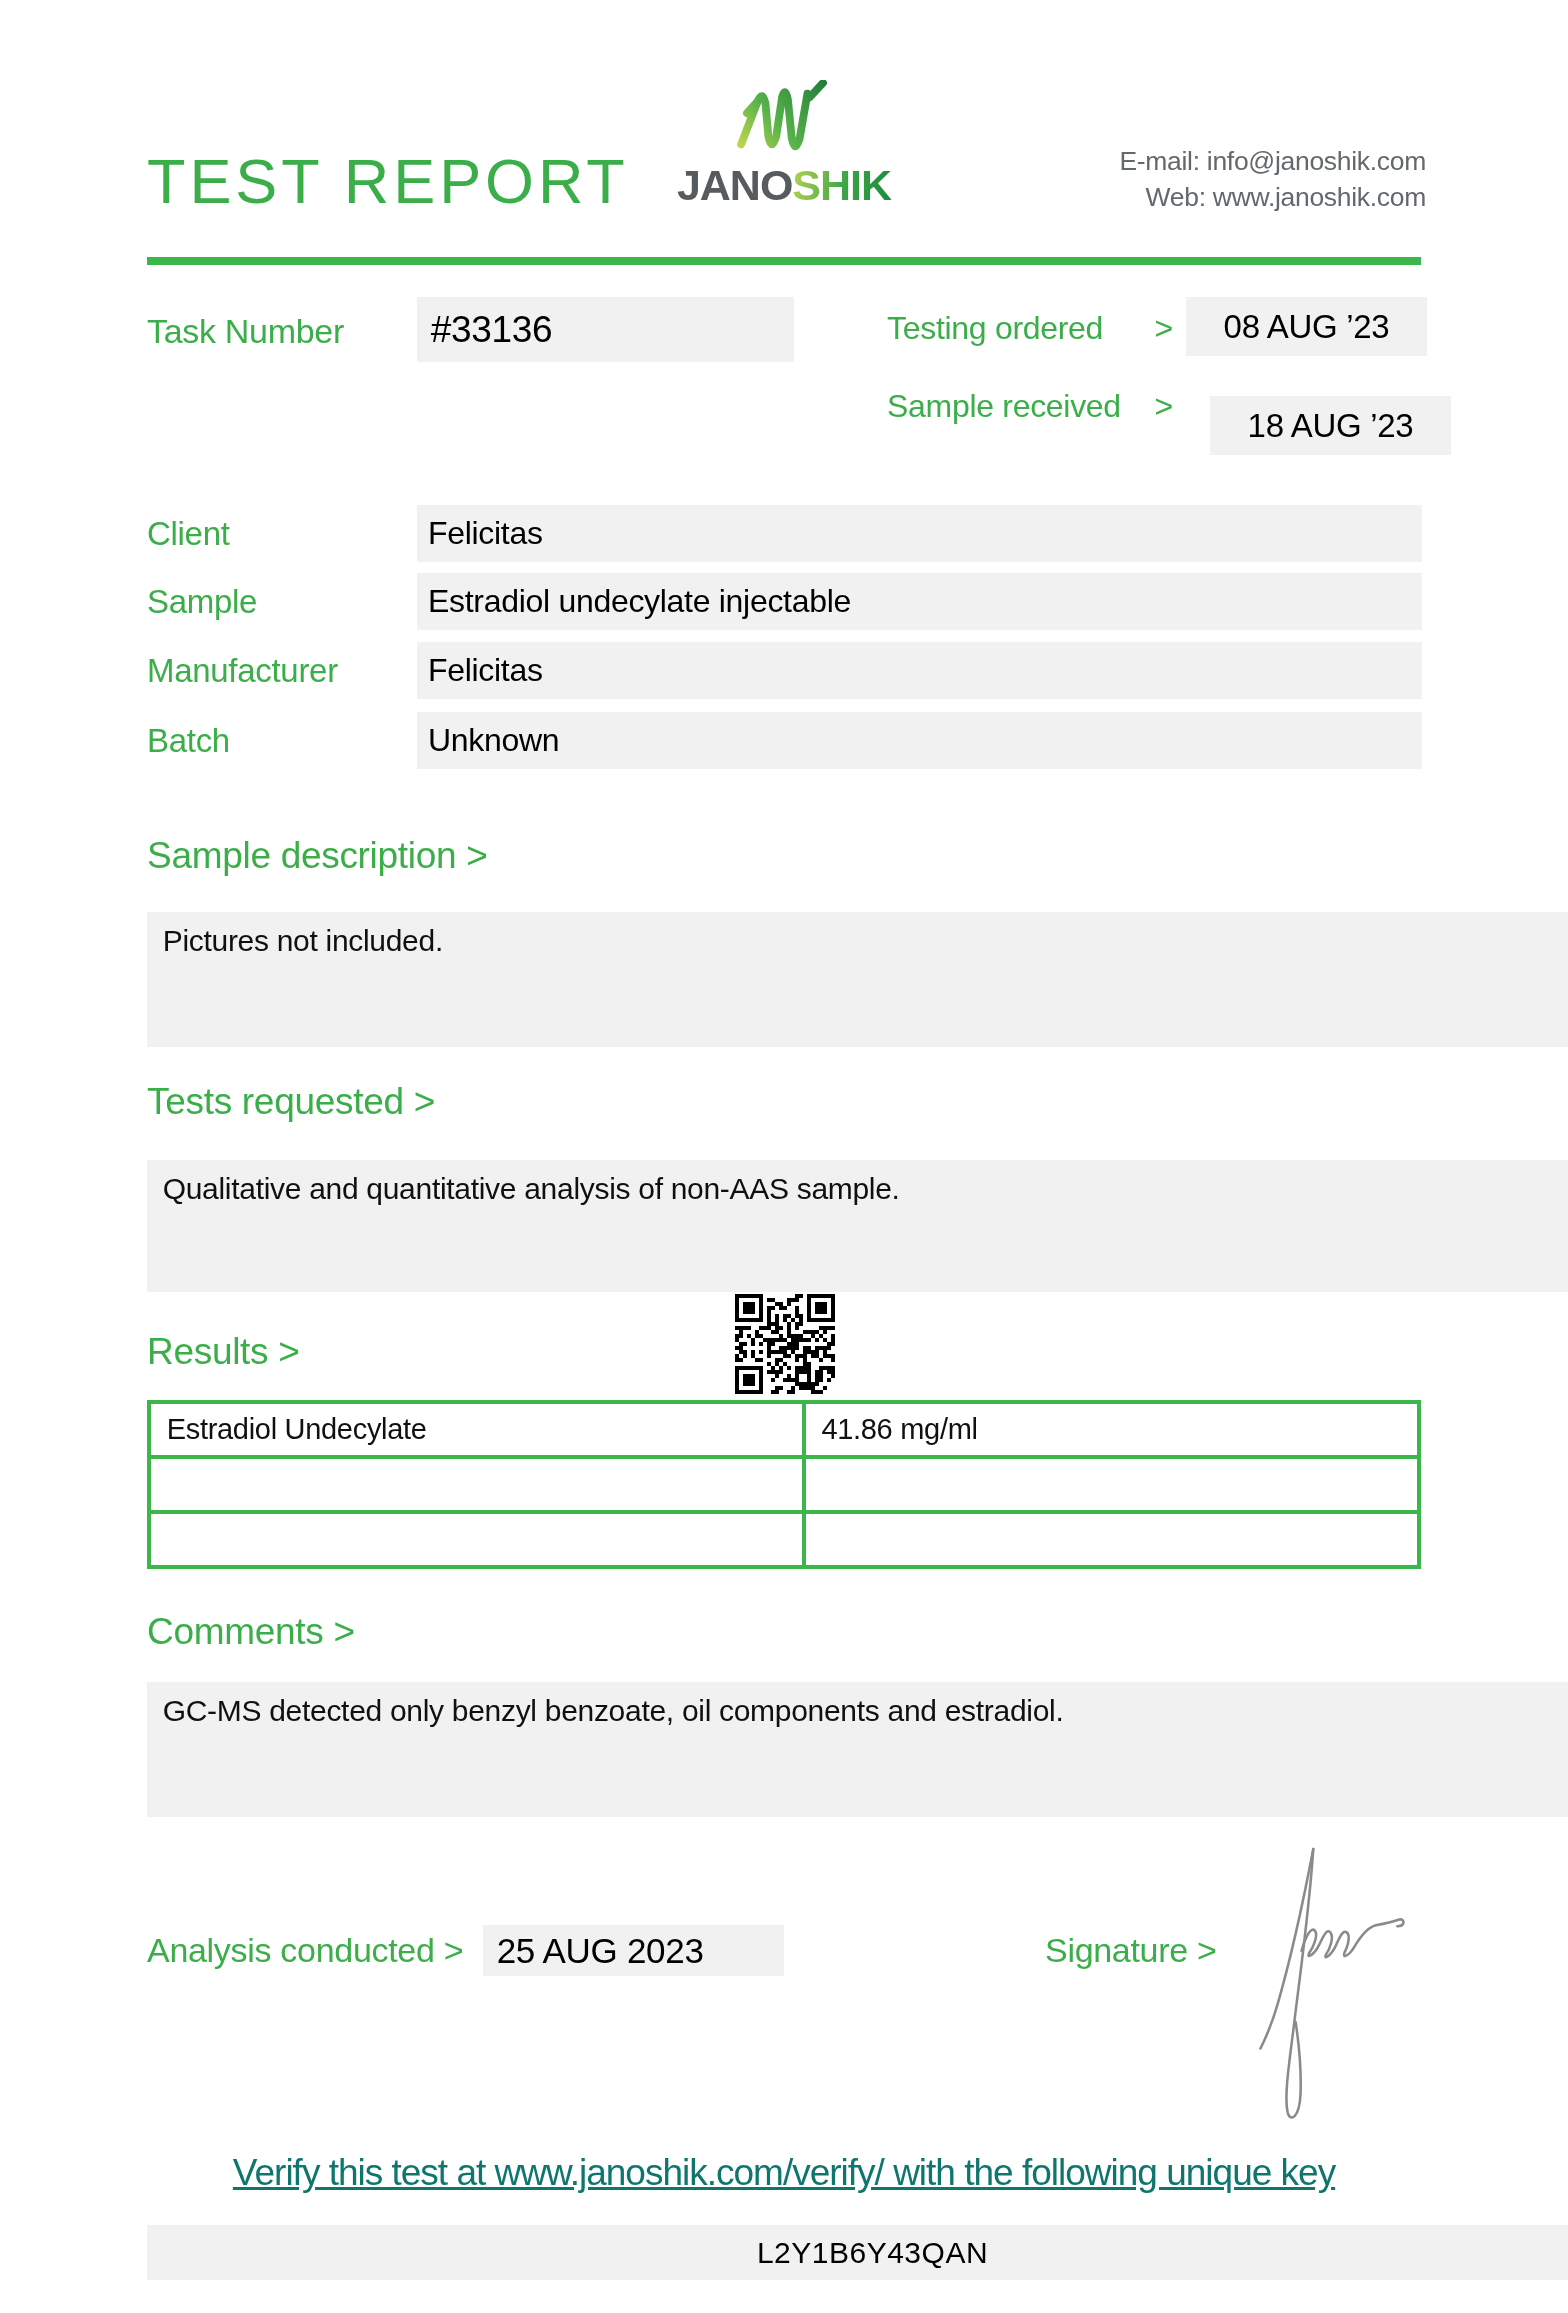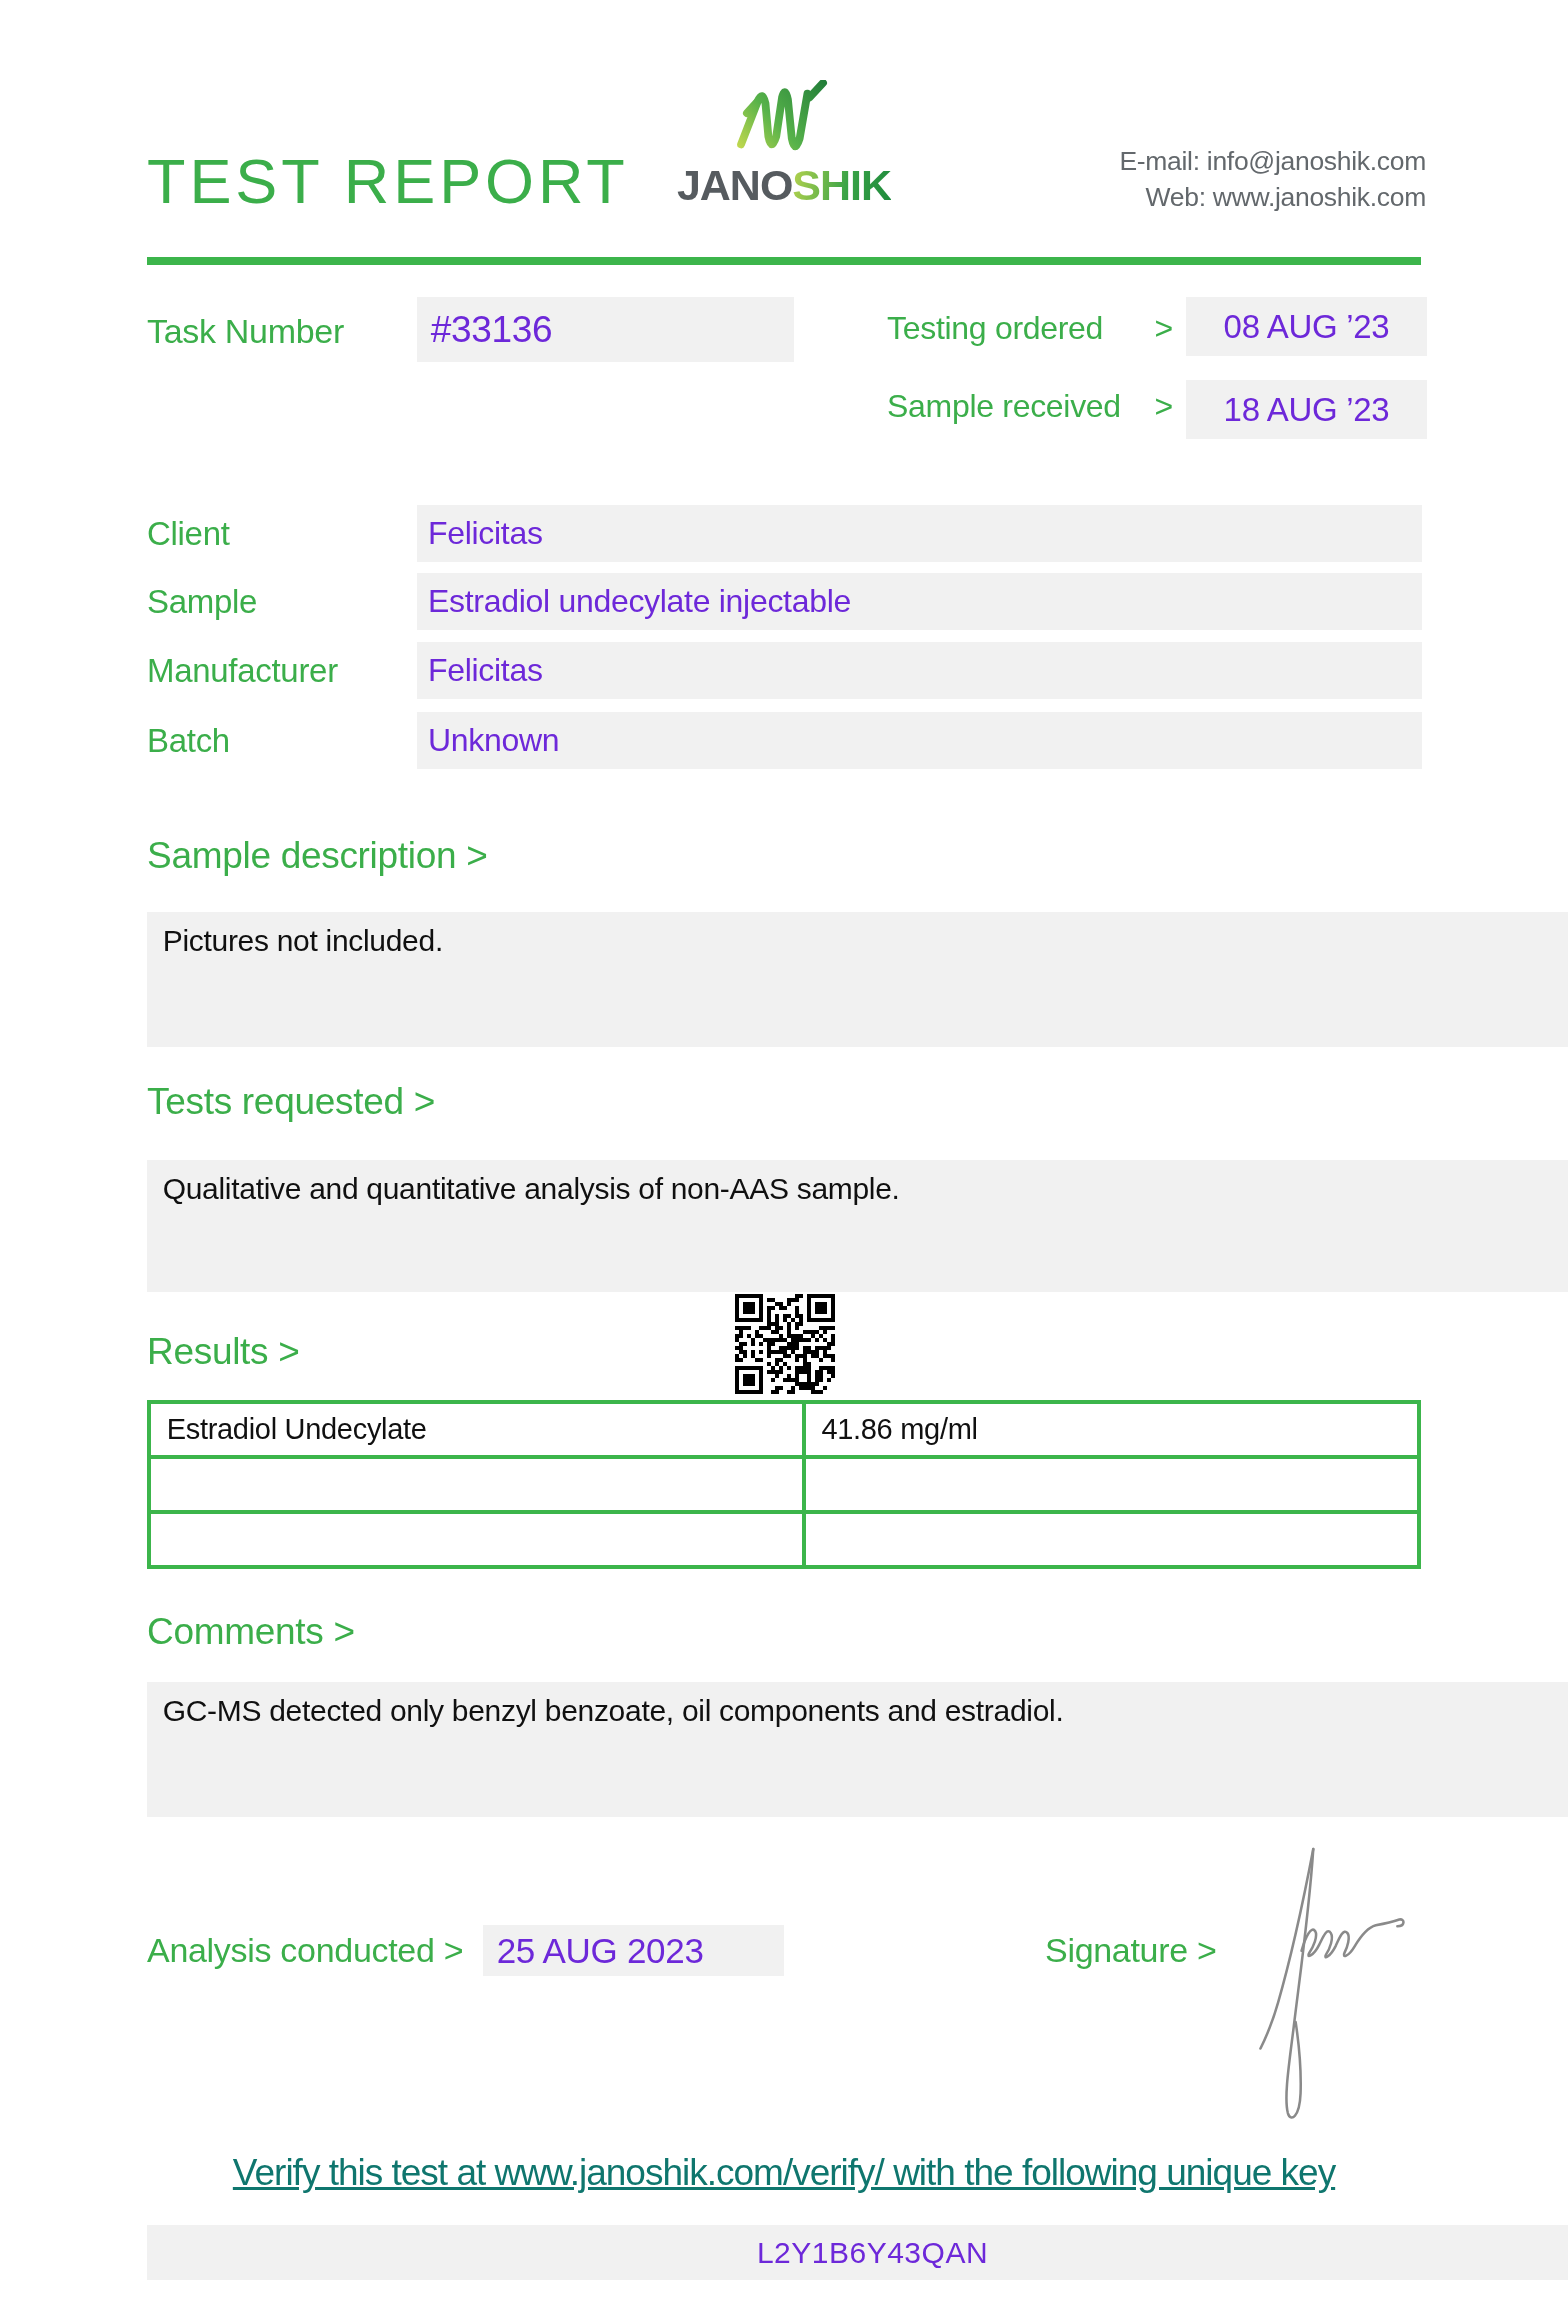--- a/index.html
+++ b/index.html
@@ -10,32 +10,32 @@
   .title{position:absolute;left:147px;top:145px;font-size:63px;letter-spacing:3.9px;color:#3BAE4A;font-weight:400;white-space:nowrap;}
   .logo-icon{position:absolute;left:737px;top:80px;width:94px;height:82px;}
   .logo-text{position:absolute;left:637px;top:161px;width:294px;text-align:center;font-size:43px;font-weight:700;letter-spacing:-1px;white-space:nowrap;}
   .logo-text .jano{color:#565B5F;}
   .logo-text .shik{color:#2e9c42;background:linear-gradient(100deg,#b8d44f 0%,#3aa347 55%,#1e8a3c 100%);-webkit-background-clip:text;background-clip:text;-webkit-text-fill-color:transparent;}
   .contact{position:absolute;right:142px;top:143px;text-align:right;font-size:26.5px;line-height:36px;color:#63686C;white-space:nowrap;}
   .rule{position:absolute;left:147px;top:257px;width:1274px;height:7.8px;background:#3CB54B;}
 
   
   .glabel{position:absolute;color:#3BAE4A;white-space:nowrap;}
-  .gbox{position:absolute;background:#F1F1F1;color:#6d28d9;white-space:nowrap;}
+  .gbox{position:absolute;background:#F1F1F1;color:#000000;white-space:nowrap;}
   .heading{position:absolute;left:147px;font-size:37px;color:#3BAE4A;white-space:nowrap;}
   .bigbox{position:absolute;left:147px;width:1511px;background:#F1F1F1;color:#101010;font-size:30px;box-sizing:border-box;padding:11.8px 15.7px;}
 
   
   .task-label{left:147px;top:301px;font-size:34px;line-height:61px;}
   .task-box{left:417px;top:297px;width:377px;height:65px;font-size:37px;line-height:65px;padding-left:13.7px;box-sizing:border-box;}
   .date-row{position:absolute;width:286px;height:55px;display:flex;justify-content:space-between;align-items:center;font-size:32px;color:#3BAE4A;}
   .date-row.r1{left:887px;top:301px;}
   .date-row.r2{left:887px;top:379px;}
   .date-box{height:59px;width:241px;left:1186px;text-align:center;font-size:33px;line-height:59px;}
-  .date-box.b1{top:297px;} .date-box.b2{top:380px;}
+  .date-box.b1{top:297px;} .date-box.b2{top:396px;margin-left:24px;}
 
   
   .info-label{left:147px;font-size:33px;line-height:57px;}
   .info-box{left:417px;width:1005px;height:57px;font-size:32px;line-height:57px;padding-left:11px;box-sizing:border-box;}
 
   
   .results-table{position:absolute;left:147px;top:1400px;width:1274px;border-collapse:collapse;table-layout:fixed;}
   .results-table td{border:4.9px solid #3CB54B;height:51px;font-size:29px;color:#101010;padding:0 0 0 15.7px;background:#ffffff;white-space:nowrap;overflow:hidden;}
   .qr{position:absolute;left:735px;top:1294px;width:100px;height:100px;}
 

